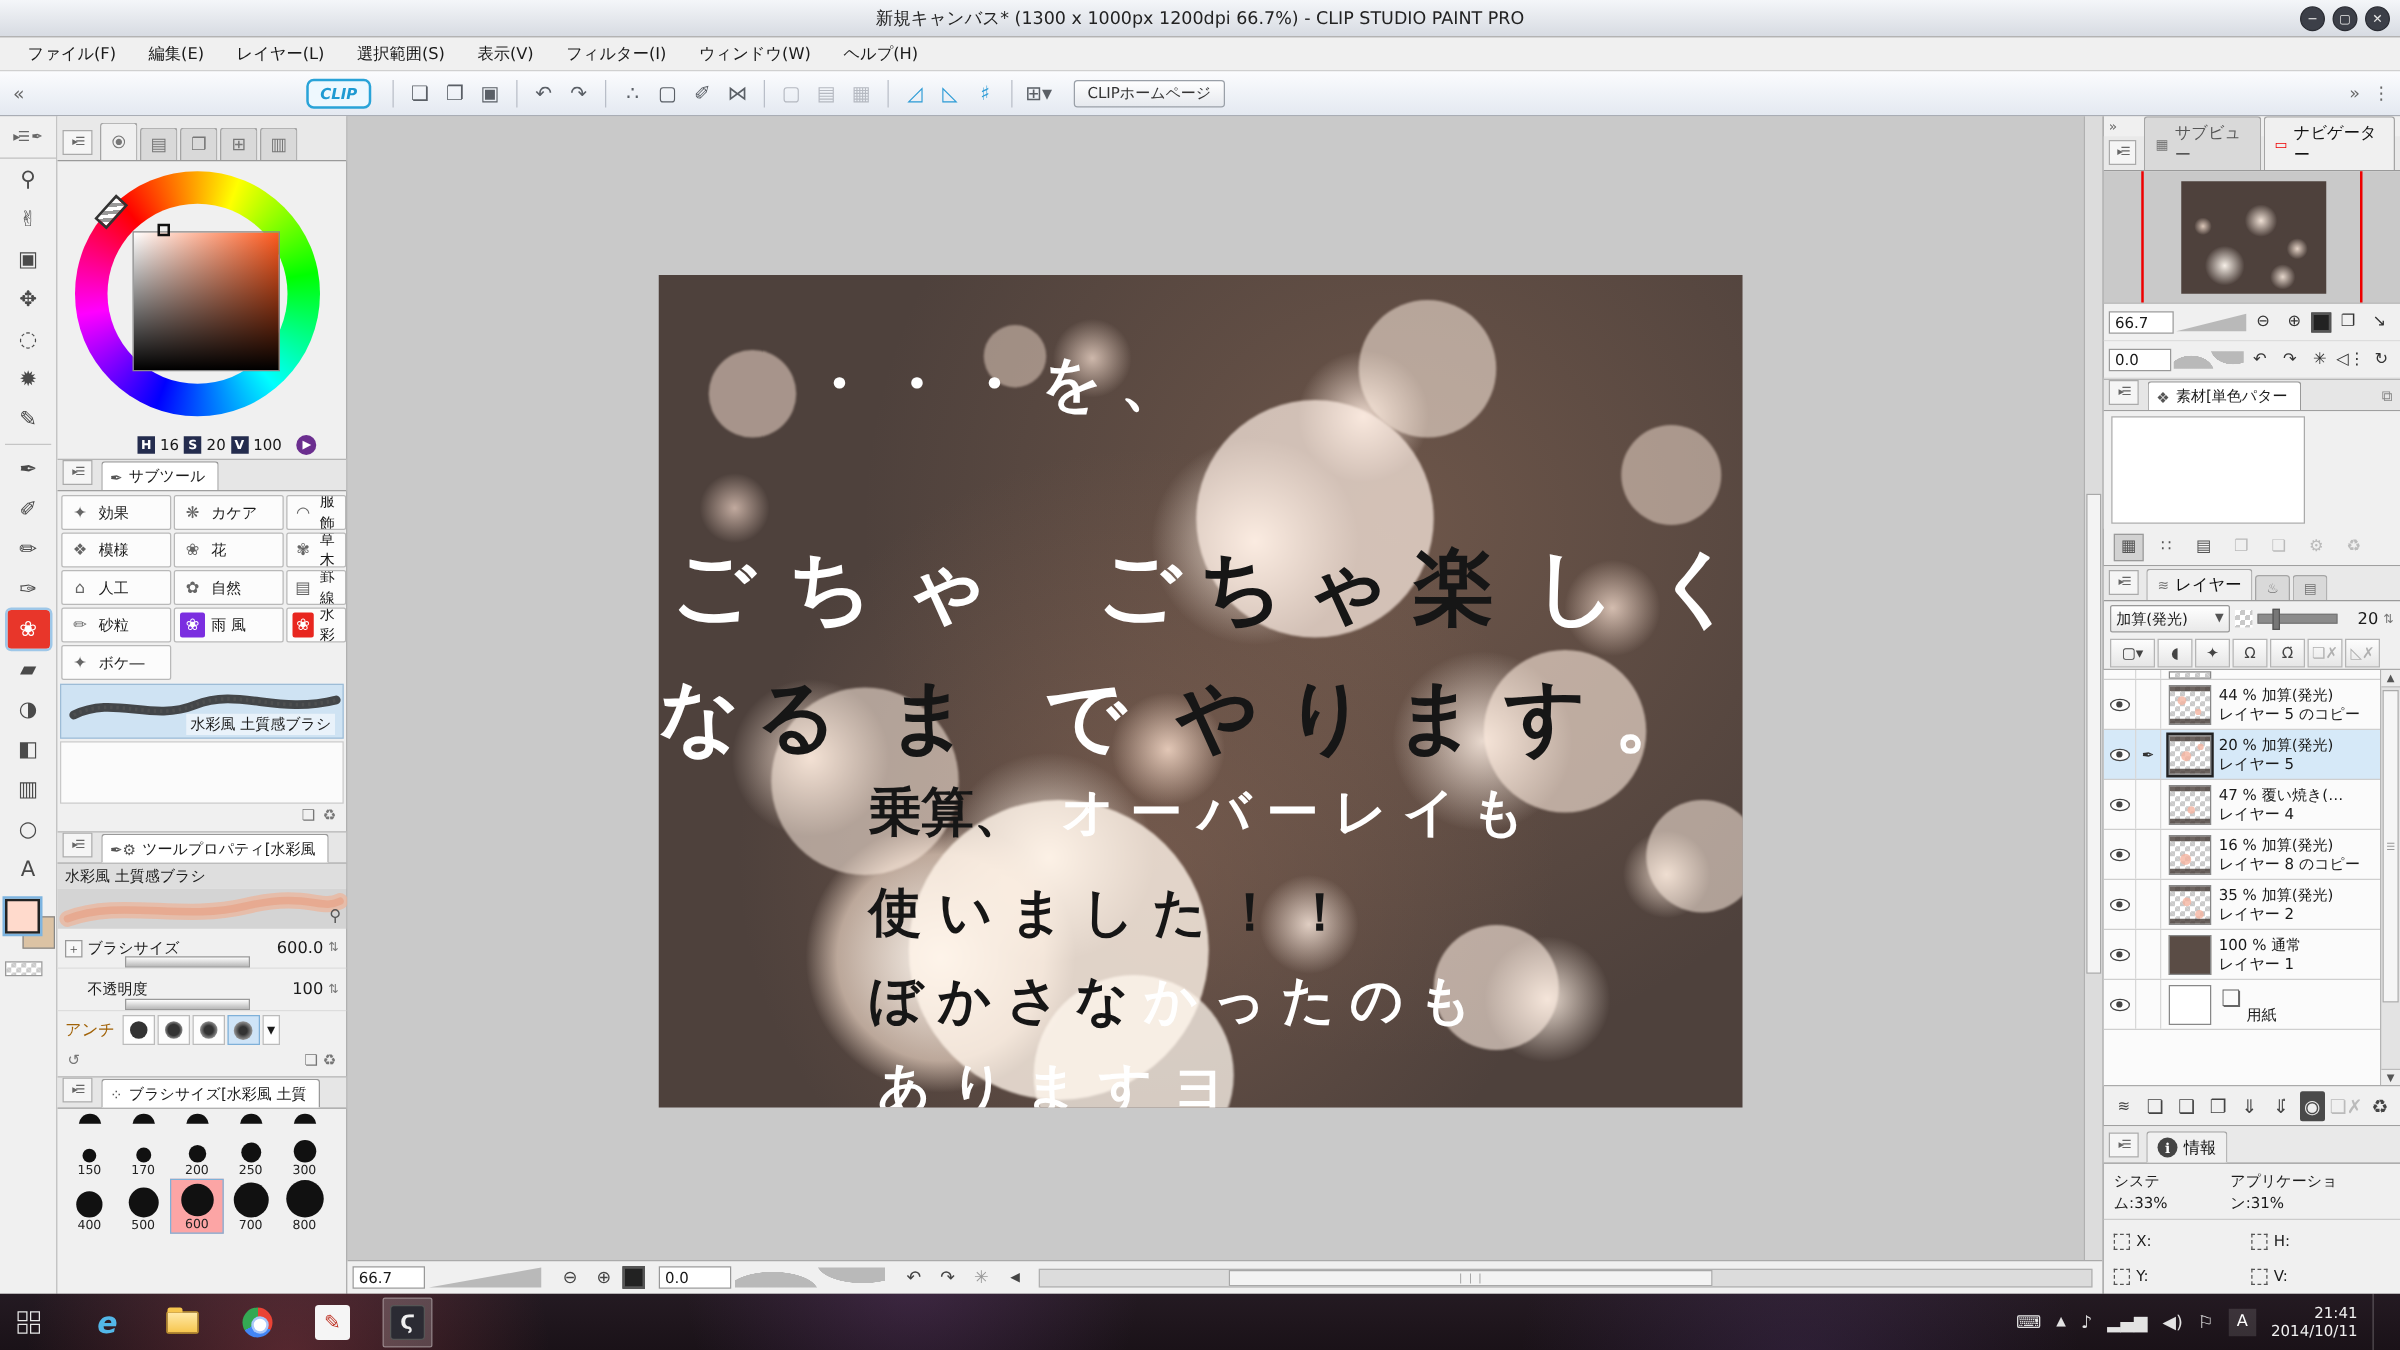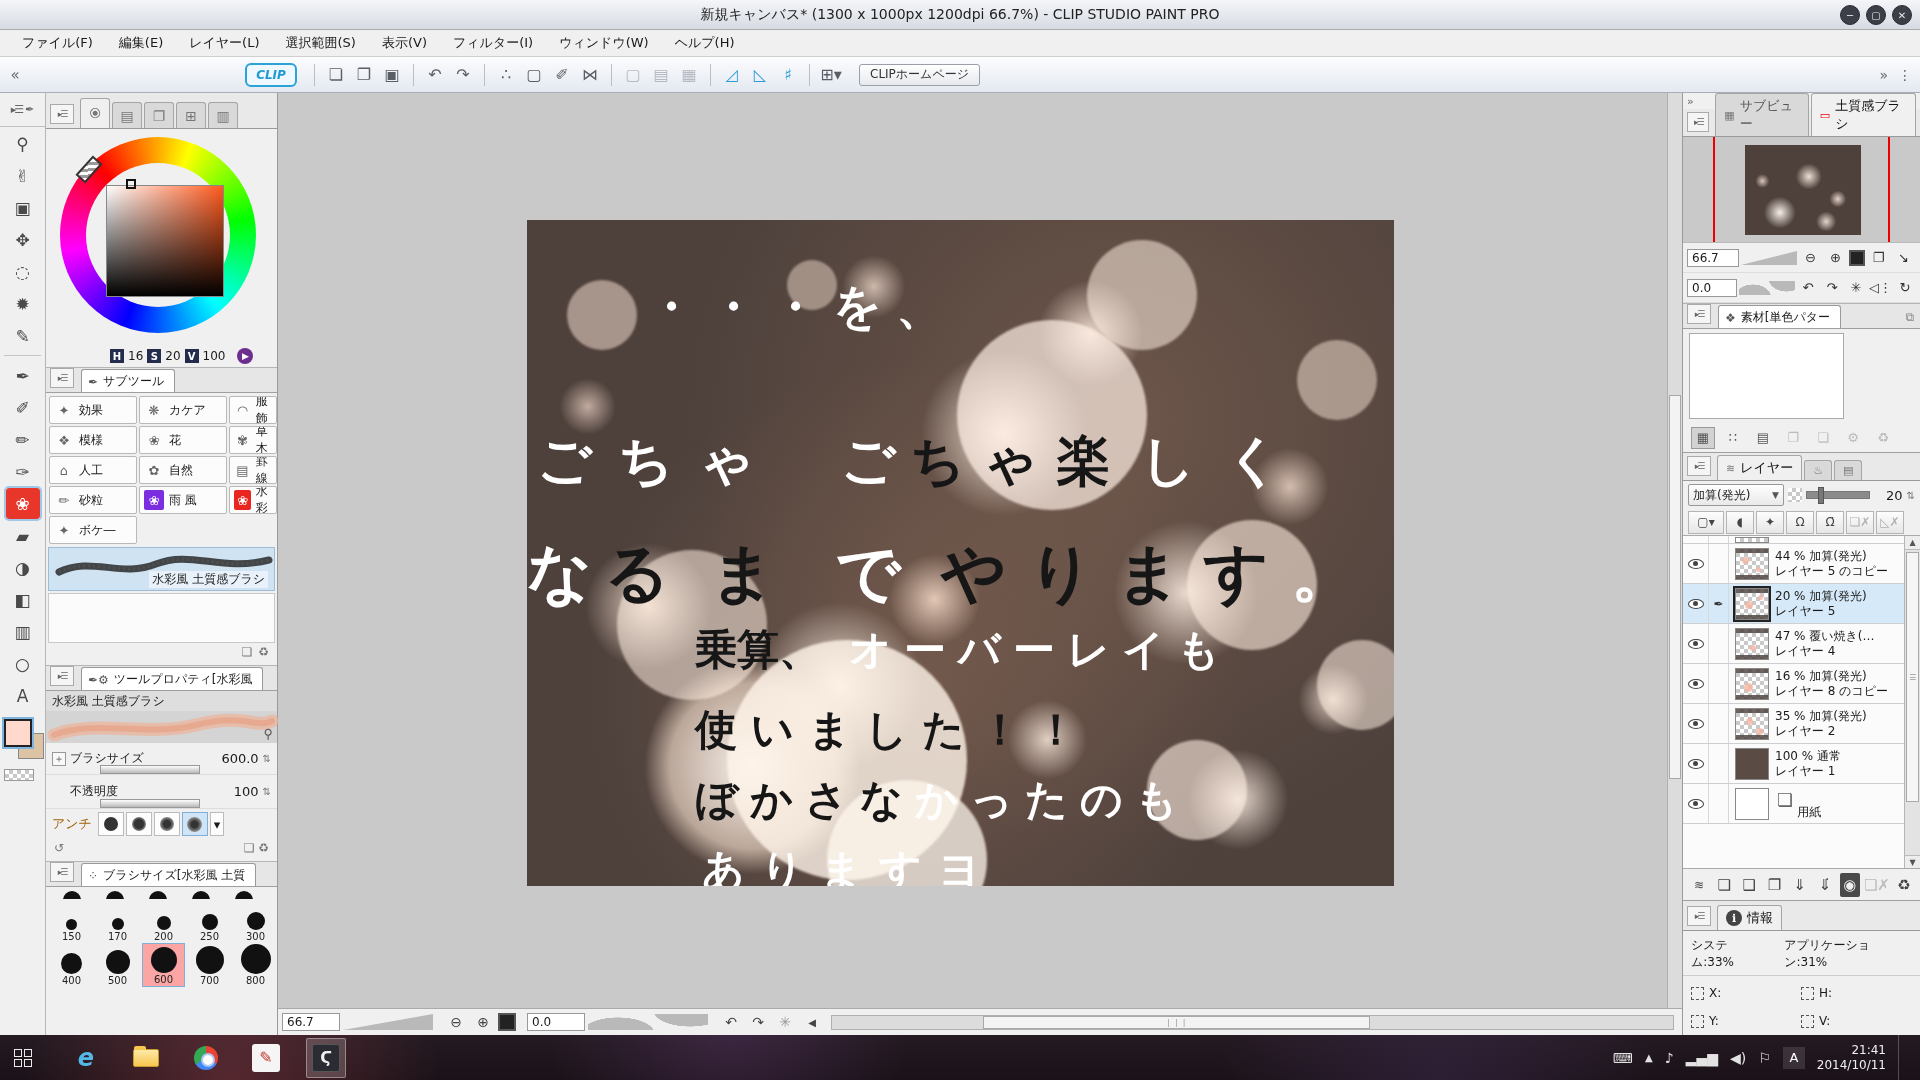--- a/index.html
+++ b/index.html
@@ -117,21 +117,21 @@
     background:linear-gradient(#fdfdfd,#b9b9b9); }
   .tp-row2 { height:30px; display:flex; align-items:center; padding:0 6px; gap:6px; }
   .anti-opts { display:flex; gap:2px; }
   .anti-o { width:26px; height:24px; display:flex; align-items:center; justify-content:center; background:#fdfdfd; border:1px solid #bbb; }
   .anti-o.sel { background:#cfe4f7; border-color:#7fb0d8; }
   .dot1{width:14px;height:14px;border-radius:50%;background:#333;}
   .dot2{width:14px;height:14px;border-radius:50%;background:radial-gradient(#333 45%,#999 75%);}
   .dot3{width:14px;height:14px;border-radius:50%;background:radial-gradient(#333 35%,#aaa 80%);}
   .dot4{width:15px;height:15px;border-radius:50%;background:radial-gradient(#333 30%,#bbb 85%);}
 
-  .bs-grid { display:flex; flex-wrap:wrap; padding-left:4px;justify-content:space-between; }
+  .bs-grid { display:flex; flex-wrap:wrap; padding-left:4px; }
   .bs-cell { width:43px; height:44px; display:flex; flex-direction:column; align-items:center; justify-content:flex-end; padding-bottom:1px; }
   .bs-cell.sel { background:#fca5a5; border:1px solid #7fb0d8; }
   .bs-cell .c { border-radius:50%; background:#111; }
   .bs-cell .n { font-size:10px; color:#222; margin-top:1px; }
   .bs-partial { height:12px; overflow:hidden; display:flex; padding-left:4px; }
   .bs-partial .pc { width:43px; display:flex; justify-content:center; }
   .bs-partial .pc span { width:18px; height:18px; border-radius:50%; background:#111; margin-top:4px; }
 
   
   #artwork { position:absolute; left:249px; top:127px; width:867px; height:666px; overflow:hidden;
@@ -625,21 +625,21 @@
     <div class="bokeh" style="left:560px;top:20px;width:110px;height:110px;"></div>
     <div class="bokeh" style="left:660px;top:300px;width:130px;height:130px;background:rgba(255,236,224,.6);"></div>
     <div class="bokeh" style="left:770px;top:120px;width:80px;height:80px;background:rgba(250,230,216,.5);"></div>
     <div class="bokeh" style="left:300px;top:560px;width:160px;height:160px;background:rgba(255,247,238,.75);"></div>
     <div class="bokeh" style="left:620px;top:520px;width:100px;height:100px;background:rgba(255,238,226,.6);"></div>
     <div class="bokeh" style="left:40px;top:60px;width:70px;height:70px;background:rgba(255,232,218,.5);"></div>
     <div class="bokeh" style="left:260px;top:40px;width:50px;height:50px;background:rgba(255,232,218,.45);"></div>
     <div class="bokeh" style="left:790px;top:420px;width:90px;height:90px;background:rgba(255,238,226,.55);"></div>
 
     <div class="art-line aw" style="left:120px;top:55px;font-size:48px;letter-spacing:14px;">・・・を、</div>
-    <div class="art-line" style="left:10px;top:205px;font-size:54px;">
+    <div class="art-line" style="left:10px;top:205px;font-size:66px;">
       <span class="aw" style="letter-spacing:26px;">ごちゃ</span><span class="aw" style="margin-left:60px;">ご</span><span class="ab" style="letter-spacing:18px;margin-left:14px;">ちゃ楽</span><span class="aw" style="letter-spacing:30px;margin-left:12px;">しく</span>
     </div>
     <div class="art-line" style="left:0px;top:310px;font-size:64px;">
       <span class="aw">な</span><span class="ab" style="letter-spacing:40px;margin-left:12px;">るま</span><span class="aw" style="margin-left:20px;">で</span><span class="ab" style="letter-spacing:22px;margin-left:40px;">やります</span><span class="aw">。</span>
     </div>
     <div class="art-line" style="left:168px;top:402px;font-size:42px;">
       <span class="ab">乗算、</span><span class="aw" style="letter-spacing:12px;margin-left:28px;">オーバーレイも</span>
     </div>
     <div class="art-line" style="left:168px;top:552px;font-size:42px;">
       <span class="ab" style="letter-spacing:12px;">ぼかさな</span><span class="aw" style="letter-spacing:12px;">かったのも</span>
@@ -674,21 +674,21 @@
   <div class="rp-collapse i-chevright"></div>
 
   <div class="rtabs">
     <div class="pmenu-btn i-panelmenu"></div>
     <div class="rtab">
       <span class="ticon">▦</span>
       <span>サブビュー</span>
     </div>
     <div class="rtab sel">
       <span class="ticon red">▭</span>
-      <span>土質感ブラシ</span>
+      <span>ナビゲーター</span>
     </div>
   </div>
 
   <div id="nav-preview">
     <div class="redline" style="left:30px;"></div>
     <div class="redline" style="left:205px;"></div>
     <div class="art-mini"></div>
   </div>
 
   <div class="nav-row">

